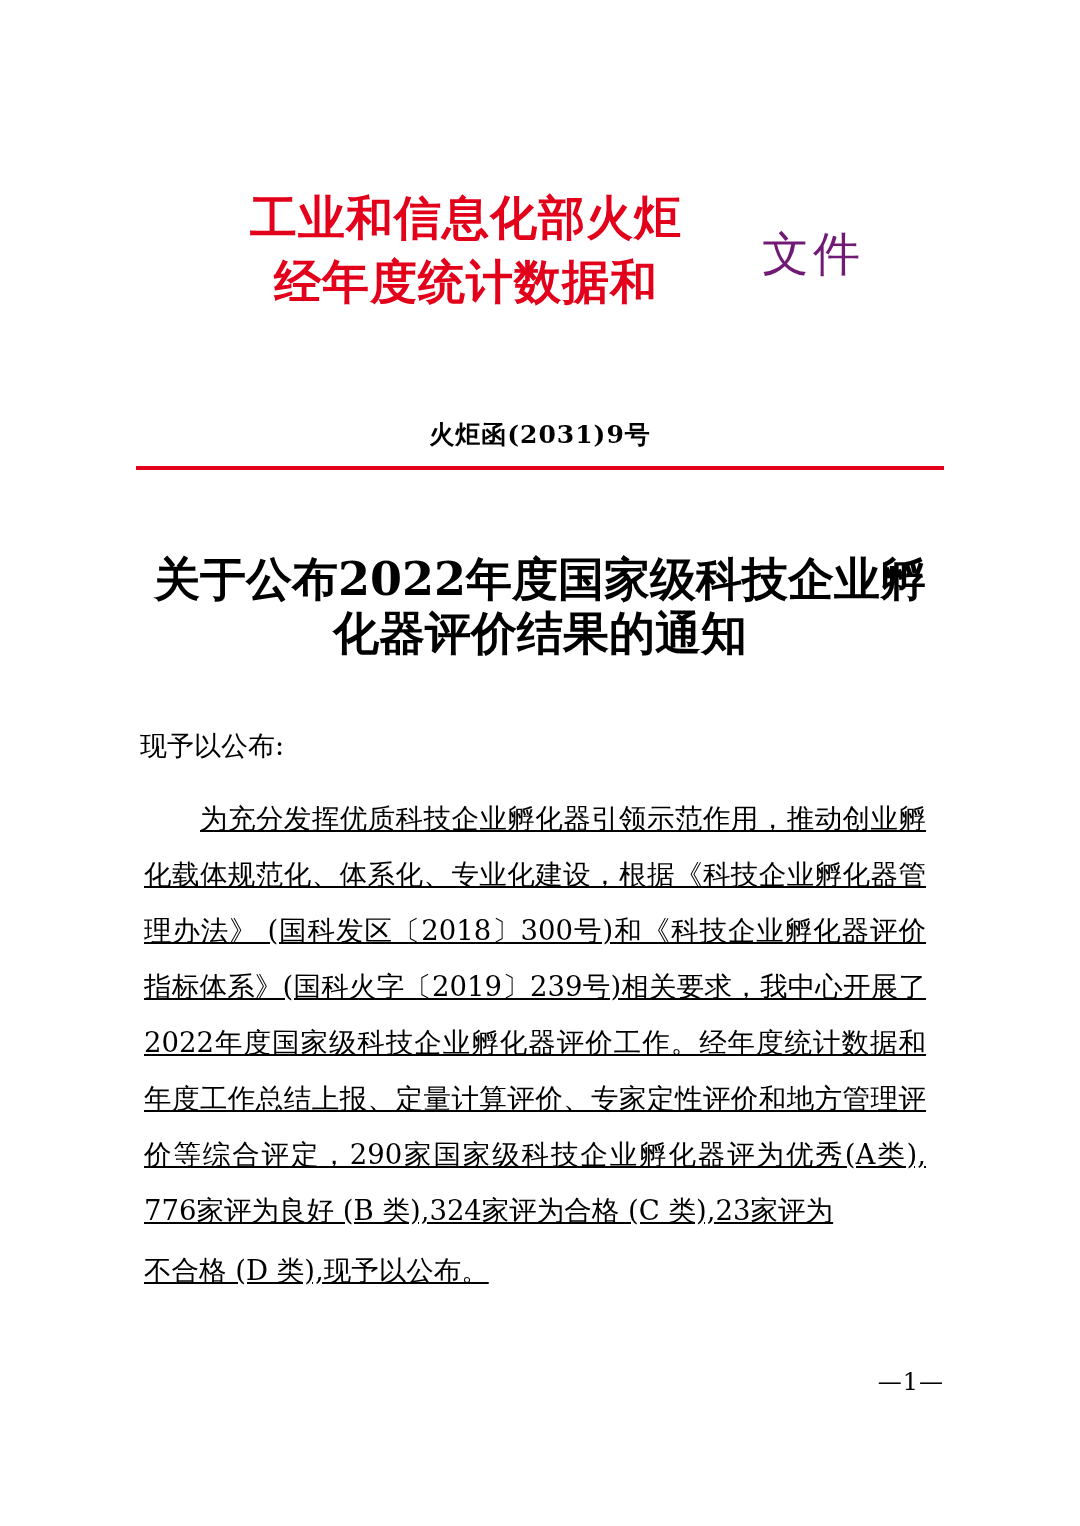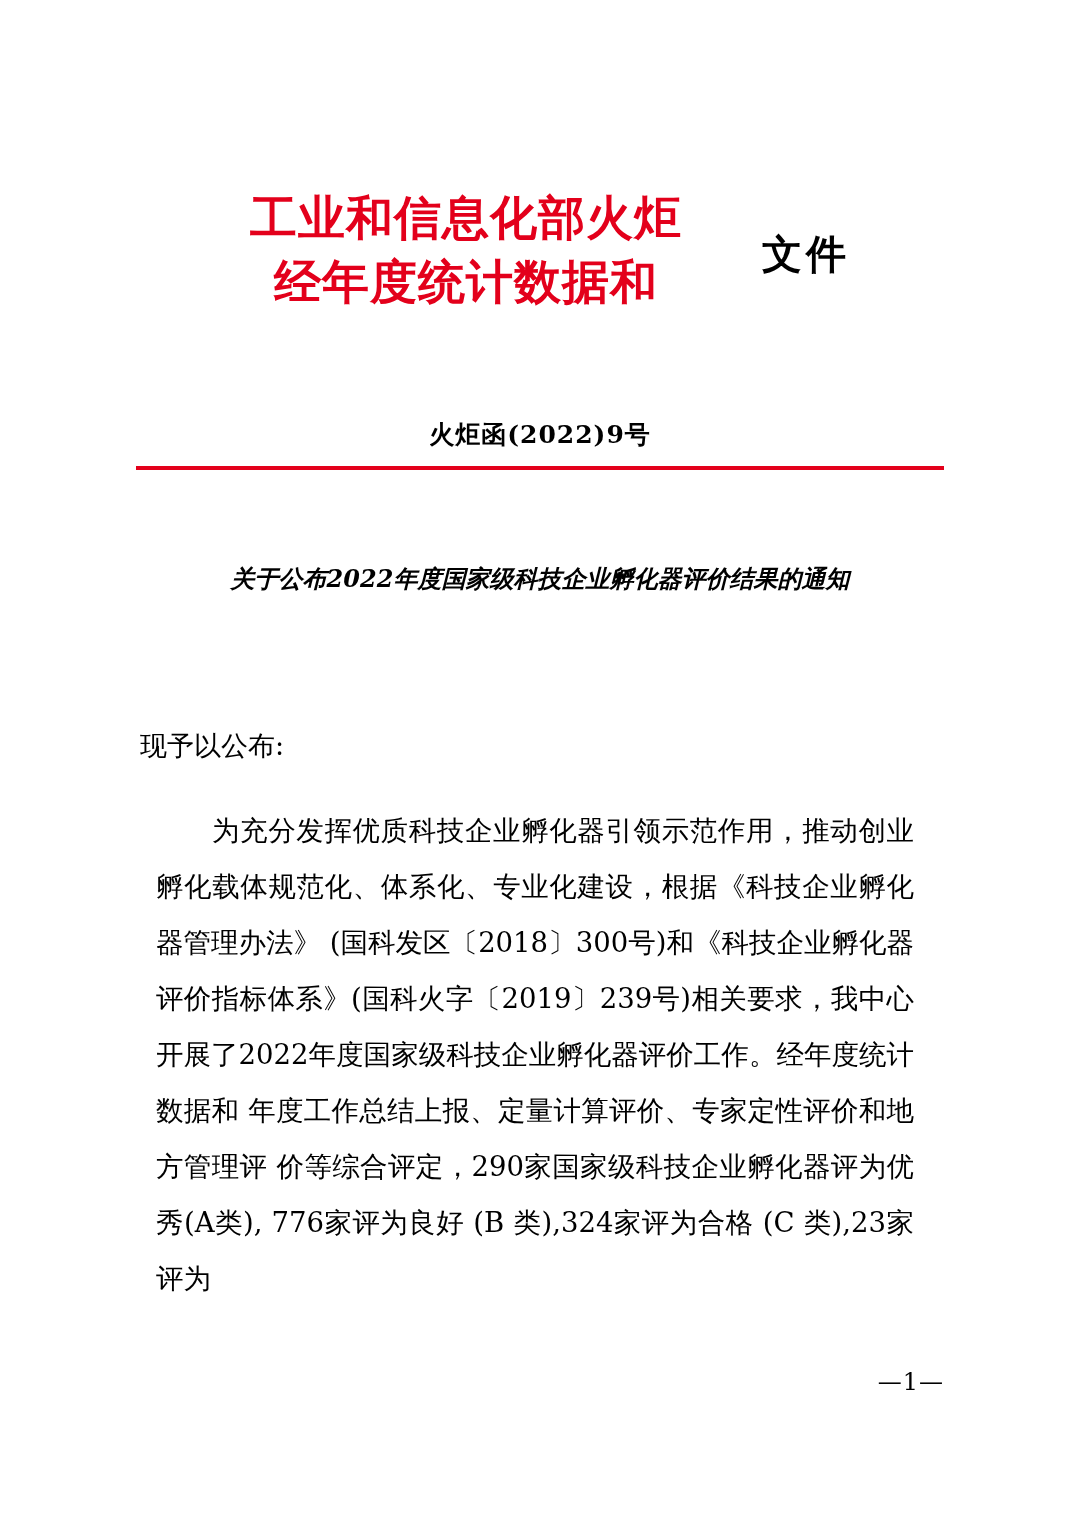--- a/index.html
+++ b/index.html
@@ -44,24 +44,24 @@
     white-space: nowrap;
     text-align: center;
   }
   .org-name .line2 {
     display: block;
   }
   .doc-word {
     position: absolute;
     left: 762px;
     top: 32px;
-    color: #000000;
+    color: #701a75;
     font-family: "DejaVu Serif", "Liberation Serif", serif;
-    font-weight: 700;
-    font-size: 40px;
+    font-weight: 400;
+    font-size: 47px;
     line-height: 72px;
     letter-spacing: 4px;
     white-space: nowrap;
   }
 
   
   .doc-number {
     position: absolute;
     left: 0;
     top: 418px;
@@ -83,24 +83,23 @@
 
   
   .doc-title {
     position: absolute;
     left: 140px;
     top: 552px;
     width: 800px;
     text-align: center;
     font-family: "DejaVu Serif", "Liberation Serif", serif;
     font-weight: 700;
-    font-size: 24px;
+    font-size: 46px;
     line-height: 54px;
     letter-spacing: 0px;
-    font-style: italic;
   }
 
   
   .salutation {
     position: absolute;
     left: 140px;
     top: 726px;
     font-size: 27px;
     line-height: 40px;
     font-family: "DejaVu Serif", "Liberation Serif", serif;
@@ -110,21 +109,22 @@
     left: 140px;
     top: 786px;
     width: 790px;
     font-size: 27.5px;
     line-height: 56px;
     font-family: "DejaVu Serif", "Liberation Serif", serif;
     text-align: justify;
     text-justify: inter-ideograph;
   }
   .body-text p {
-    margin: 16px;
+    margin: 4px;
+    text-decoration: underline;
   }
   .body-text p.indent {
     text-indent: 56px;
   }
 
   
   .page-number {
     position: absolute;
     left: 0;
     top: 1368px;
@@ -141,27 +141,28 @@
 <div class="page">
 
   <div class="masthead">
     <div class="org-name">
       <span>工业和信息化部火炬</span>
       <span class="line2">经年度统计数据和</span>
     </div>
     <div class="doc-word">文件</div>
   </div>
 
-  <div class="doc-number">火炬函(2022)9号</div>
+  <div class="doc-number">火炬函(2031)9号</div>
 
   <div class="red-rule"></div>
 
   <div class="doc-title">关于公布2022年度国家级科技企业孵化器评价结果的通知</div>
 
   <div class="salutation">现予以公布:</div>
 
   <div class="body-text">
     <p class="indent">为充分发挥优质科技企业孵化器引领示范作用，推动创业孵化载体规范化、体系化、专业化建设，根据《科技企业孵化器管理办法》 (国科发区〔2018〕300号)和《科技企业孵化器评价指标体系》(国科火字〔2019〕239号)相关要求，我中心开展了2022年度国家级科技企业孵化器评价工作。经年度统计数据和 年度工作总结上报、定量计算评价、专家定性评价和地方管理评 价等综合评定，290家国家级科技企业孵化器评为优秀(A类), 776家评为良好 (B 类),324家评为合格 (C 类),23家评为</p>
+    <p>不合格 (D 类),现予以公布。</p>
   </div>
 
   <div class="page-number">—1—</div>
 
 </div>
 
 </body></html>

